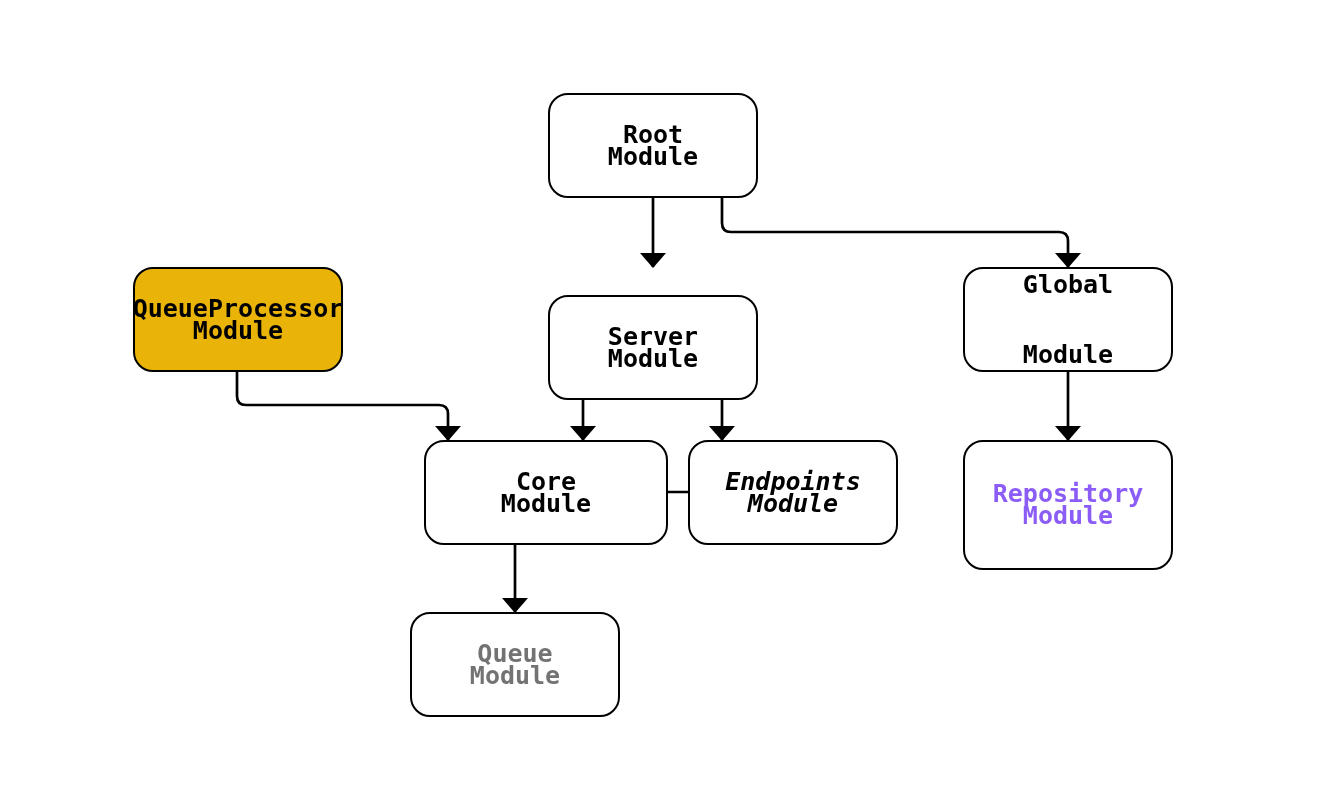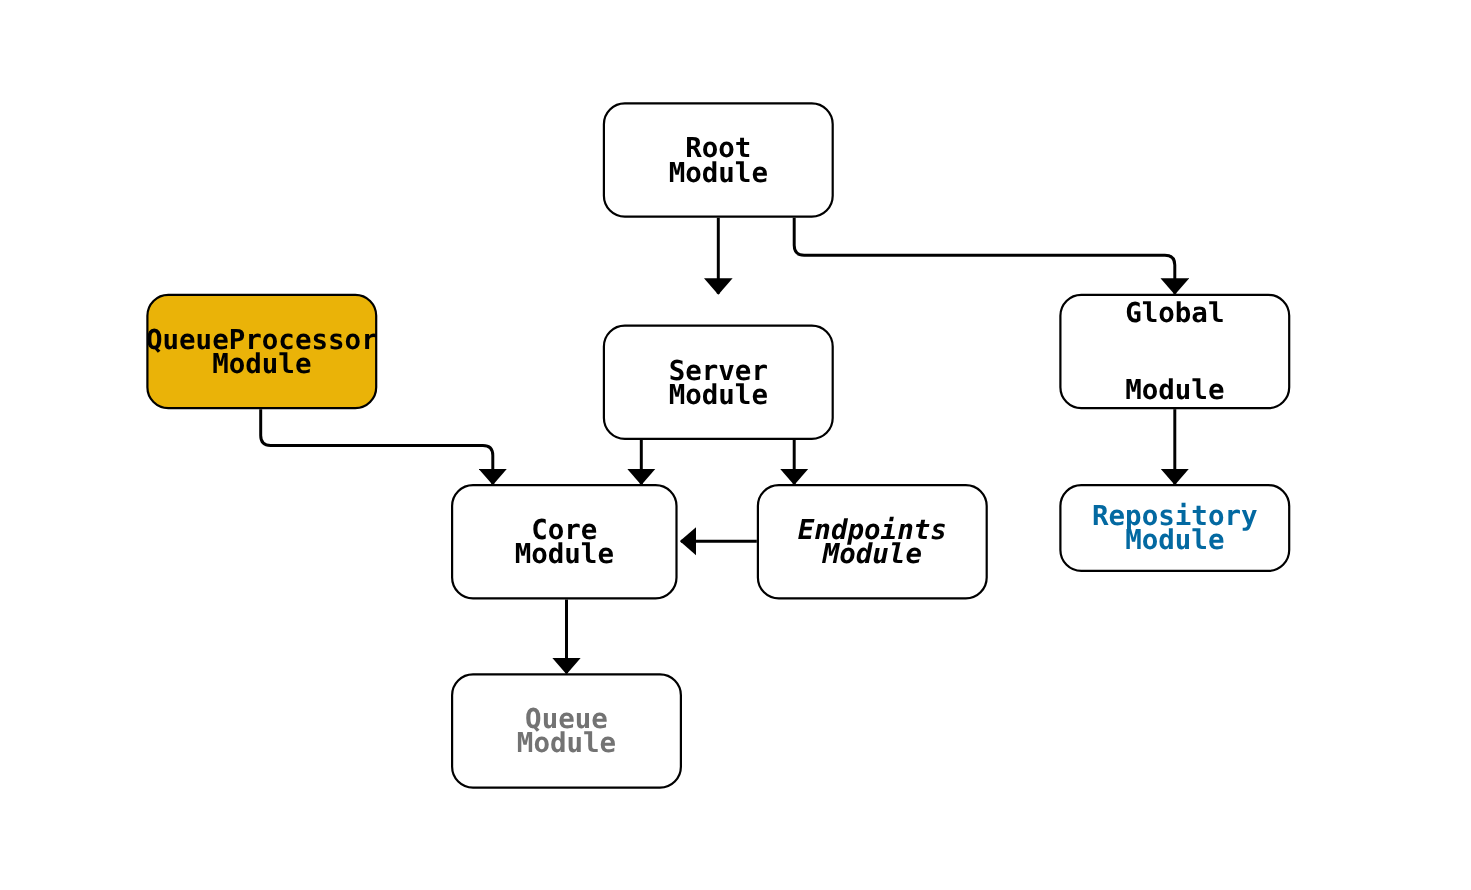--- a/index.html
+++ b/index.html
@@ -75,29 +75,29 @@
         <div>Module</div>
       </div>
       <div class="node" style="left: 548px; top: 267px; width: 210px; height: 105px; border-color: rgb(0, 0, 0); background: rgb(255, 255, 255); color: rgb(0, 0, 0); margin-top: 28px;">
         <div>Server</div>
         <div>Module</div>
       </div>
       <div class="node" style="left: 963px; top: 267px; width: 210px; height: 105px; border-color: rgb(0, 0, 0); background: rgb(255, 255, 255); color: rgb(0, 0, 0); gap: 48px;">
         <div>Global</div>
         <div>Module</div>
       </div>
-      <div class="node" style="left: 410px; top: 440px; width: 206px; height: 105px; border-color: rgb(0, 0, 0); background: rgb(255, 255, 255); color: rgb(0, 0, 0);">
+      <div class="node" style="left: 424px; top: 440px; width: 244px; height: 105px; border-color: rgb(0, 0, 0); background: rgb(255, 255, 255); color: rgb(0, 0, 0);">
         <div>Core</div>
         <div>Module</div>
       </div>
       <div class="node" style="left: 688px; top: 440px; width: 210px; height: 105px; border-color: rgb(0, 0, 0); background: rgb(255, 255, 255); color: rgb(0, 0, 0); font-style: italic;">
         <div>Endpoints</div>
         <div>Module</div>
       </div>
-      <div class="node" style="left: 963px; top: 440px; width: 210px; height: 80px; border-color: rgb(0, 0, 0); background: rgb(255, 255, 255); color: #0369a1;">
+      <div class="node" style="left: 963px; top: 440px; width: 210px; height: 130px; border-color: rgb(0, 0, 0); background: rgb(255, 255, 255); color: #8b5cf6;">
         <div>Repository</div>
         <div>Module</div>
       </div>
       <div class="node" style="left: 410px; top: 612px; width: 210px; height: 105px; border-color: rgb(0, 0, 0); background: rgb(255, 255, 255); color: #737373;">
         <div>Queue</div>
         <div>Module</div>
       </div>
     </div>
 </div>
 

